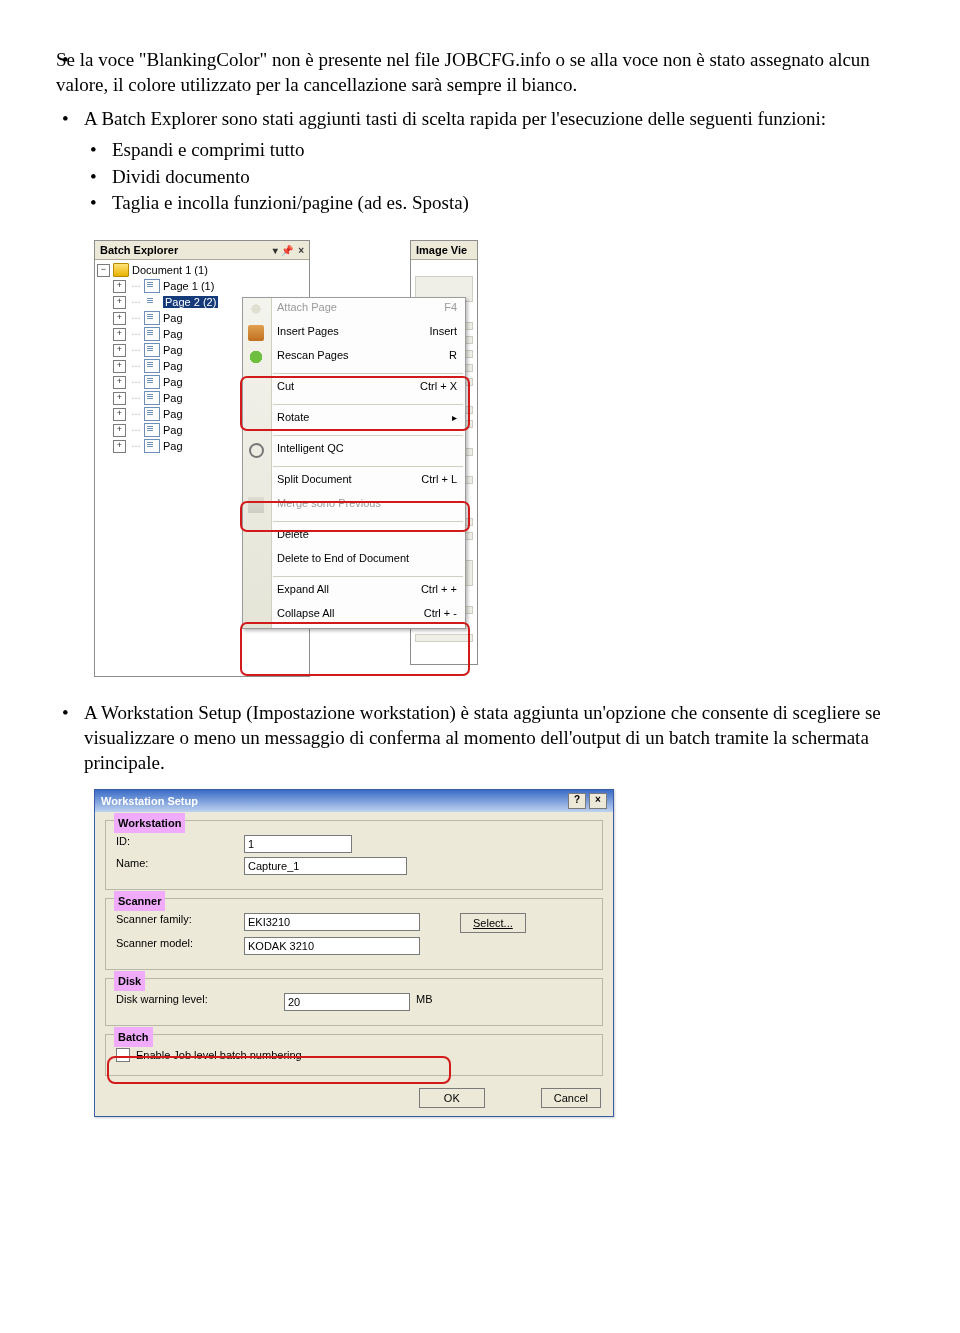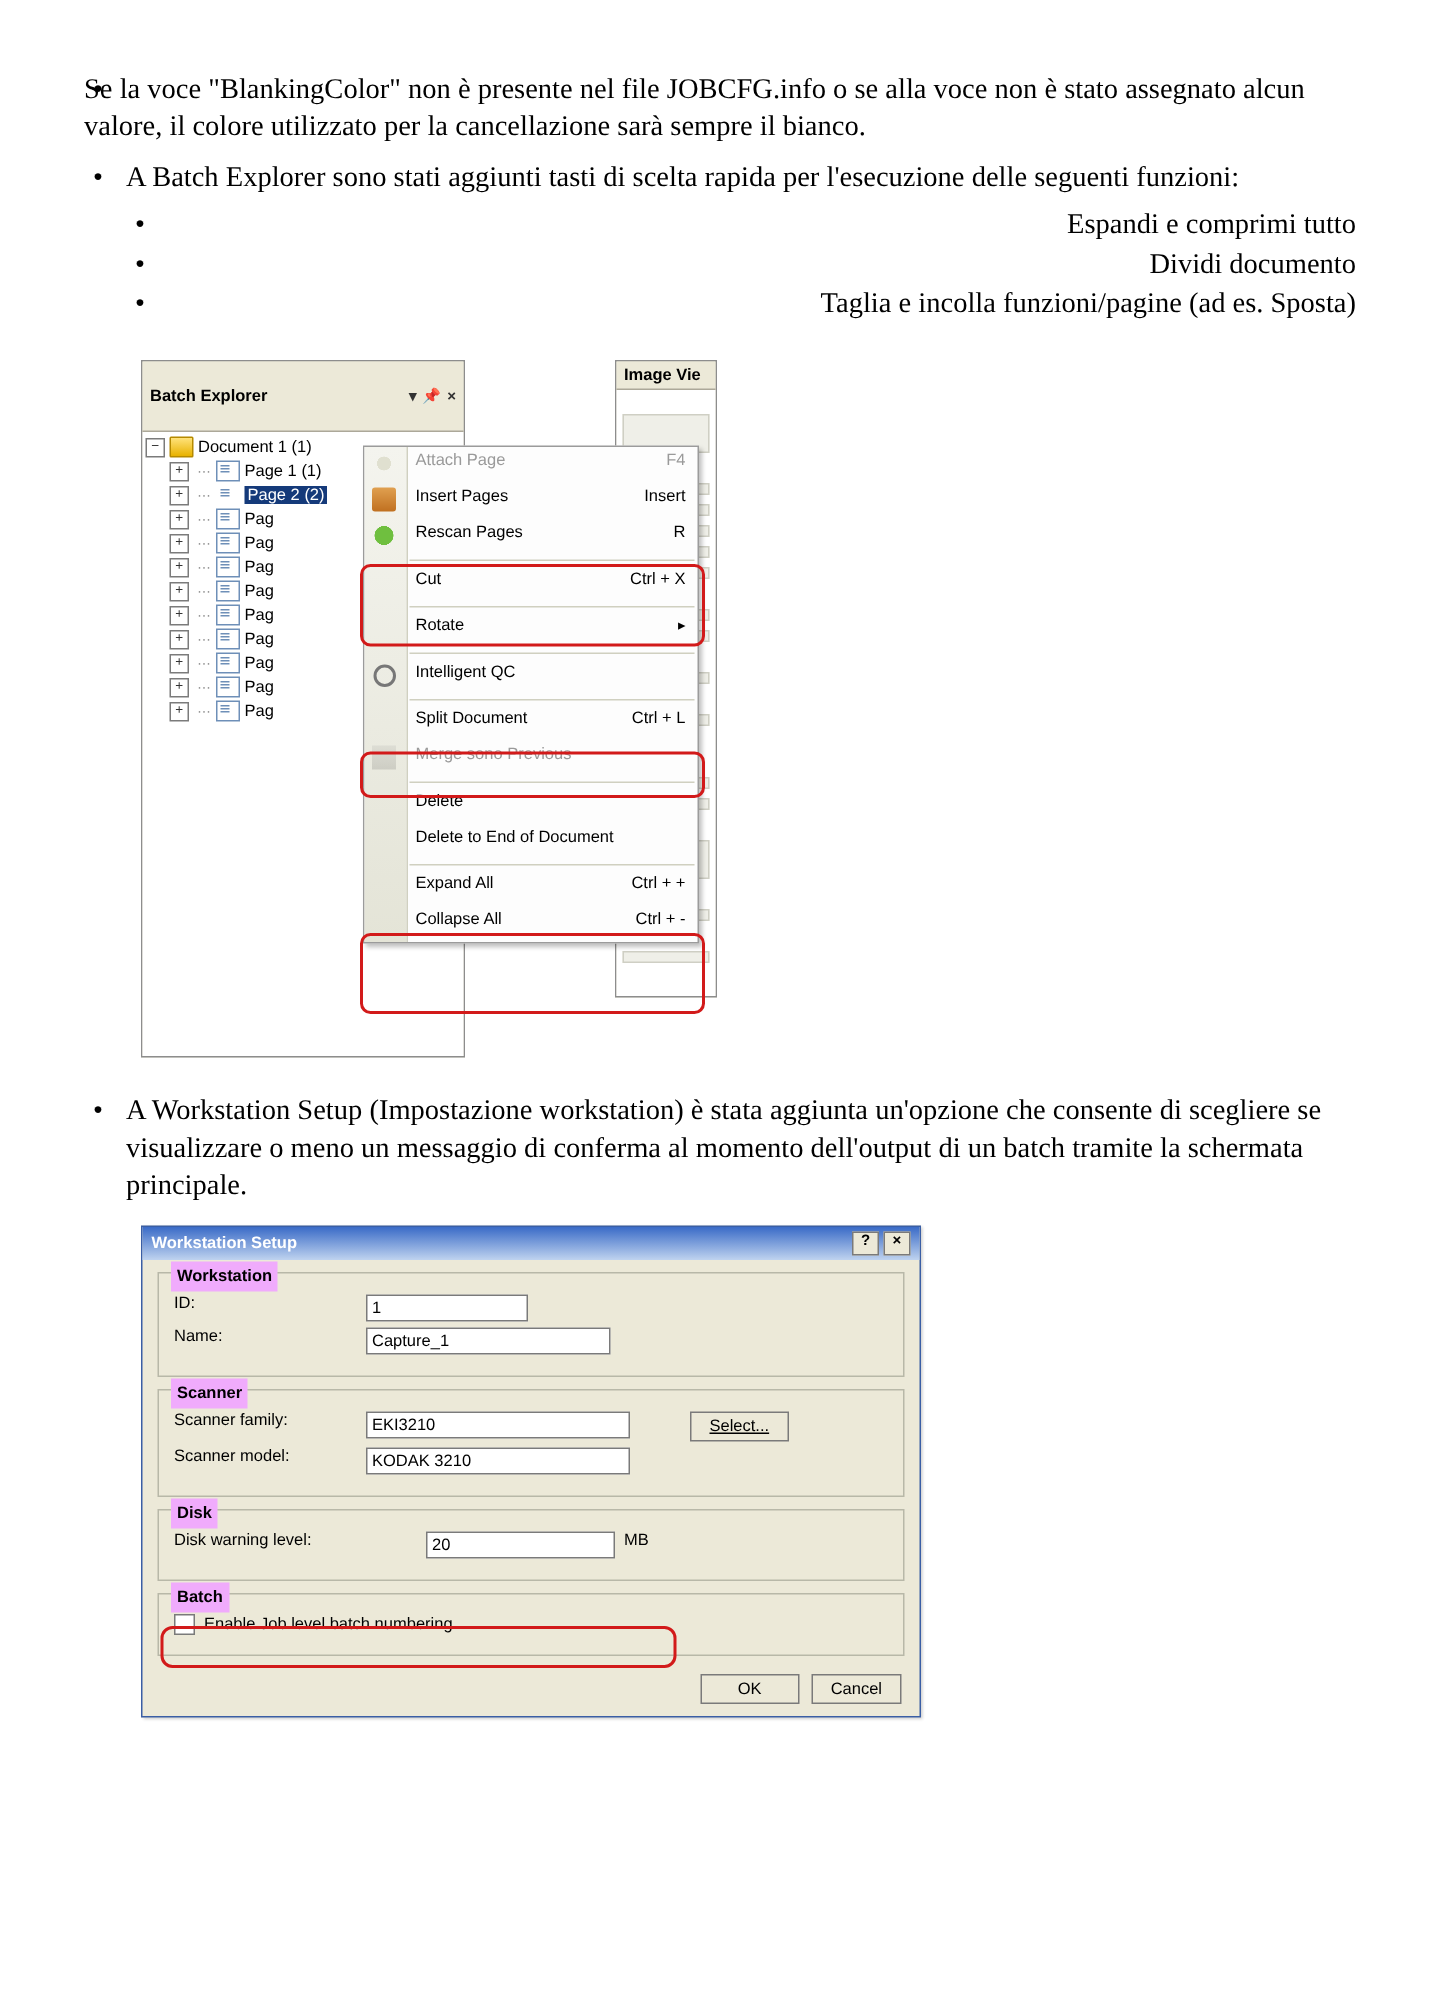--- a/index.html
+++ b/index.html
@@ -30,21 +30,20 @@
   }
   ul.sub {
     list-style: none;
     padding-left: 0;
     margin: 6px 0 0 0;
   }
   ul.sub > li {
     position: relative;
     padding-left: 28px;
     margin-bottom: 2px;
-    text-align: right;
   }
   ul.sub > li::before {
     content: "•";
     position: absolute;
     left: 6px;
     top: 0;
   }
   .bold { font-weight: normal; }
 
   
@@ -57,21 +56,21 @@
     position: relative;
   }
   .be-panel {
     border: 1px solid #8d8d8d;
     background: #ece9d8;
     width: 214px;
   }
   .be-header {
     display: flex;
     align-items: center;
-    padding: 17px 5px;
+    padding: 3px 5px;
     border-bottom: 1px solid #aca899;
     font-weight: bold;
     background: #ece9d8;
   }
   .be-header .title { flex: 1; }
   .be-header .ctl { margin-left: 4px; font-size: 10px; color: #333; }
   .be-tree {
     background: #fff;
     padding: 2px 0 2px 0;
   }
@@ -273,20 +272,21 @@
   .w-sf   { width: 168px; }
   .w-sm   { width: 168px; }
   .w-dw   { width: 118px; }
   .btn {
     font-family: Tahoma, Arial, sans-serif;
     font-size: 11px;
     border: 1px solid #7a7a7a;
     background: #ece9d8;
     padding: 1px 12px;
     height: 20px;
+    margin-left: 48px;
   }
   .btn.ok { padding: 1px 24px; }
   .sel-btn { margin-left: 40px; text-decoration: underline; }
   .unit { margin-left: 6px; }
   .chk {
     display: flex;
     align-items: center;
     margin: 3px 0;
   }
   .chk .box {

